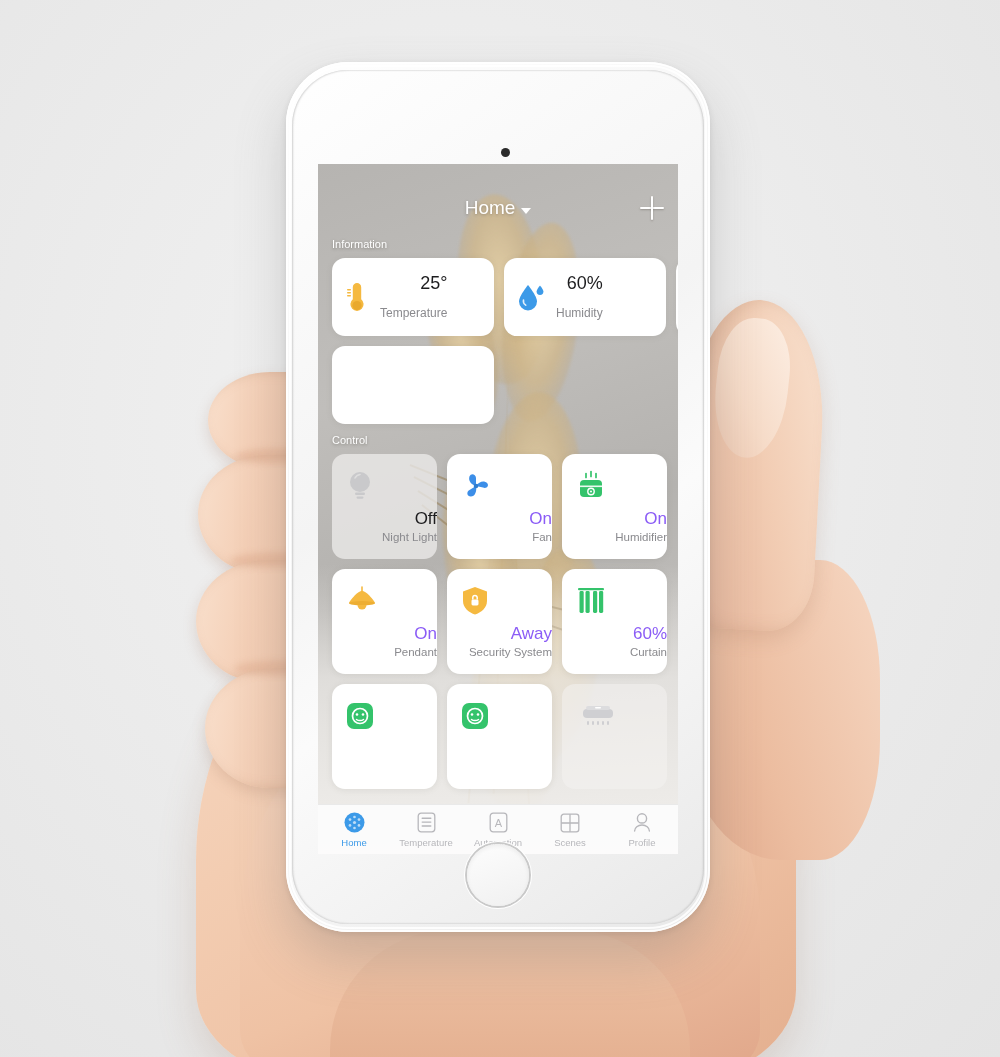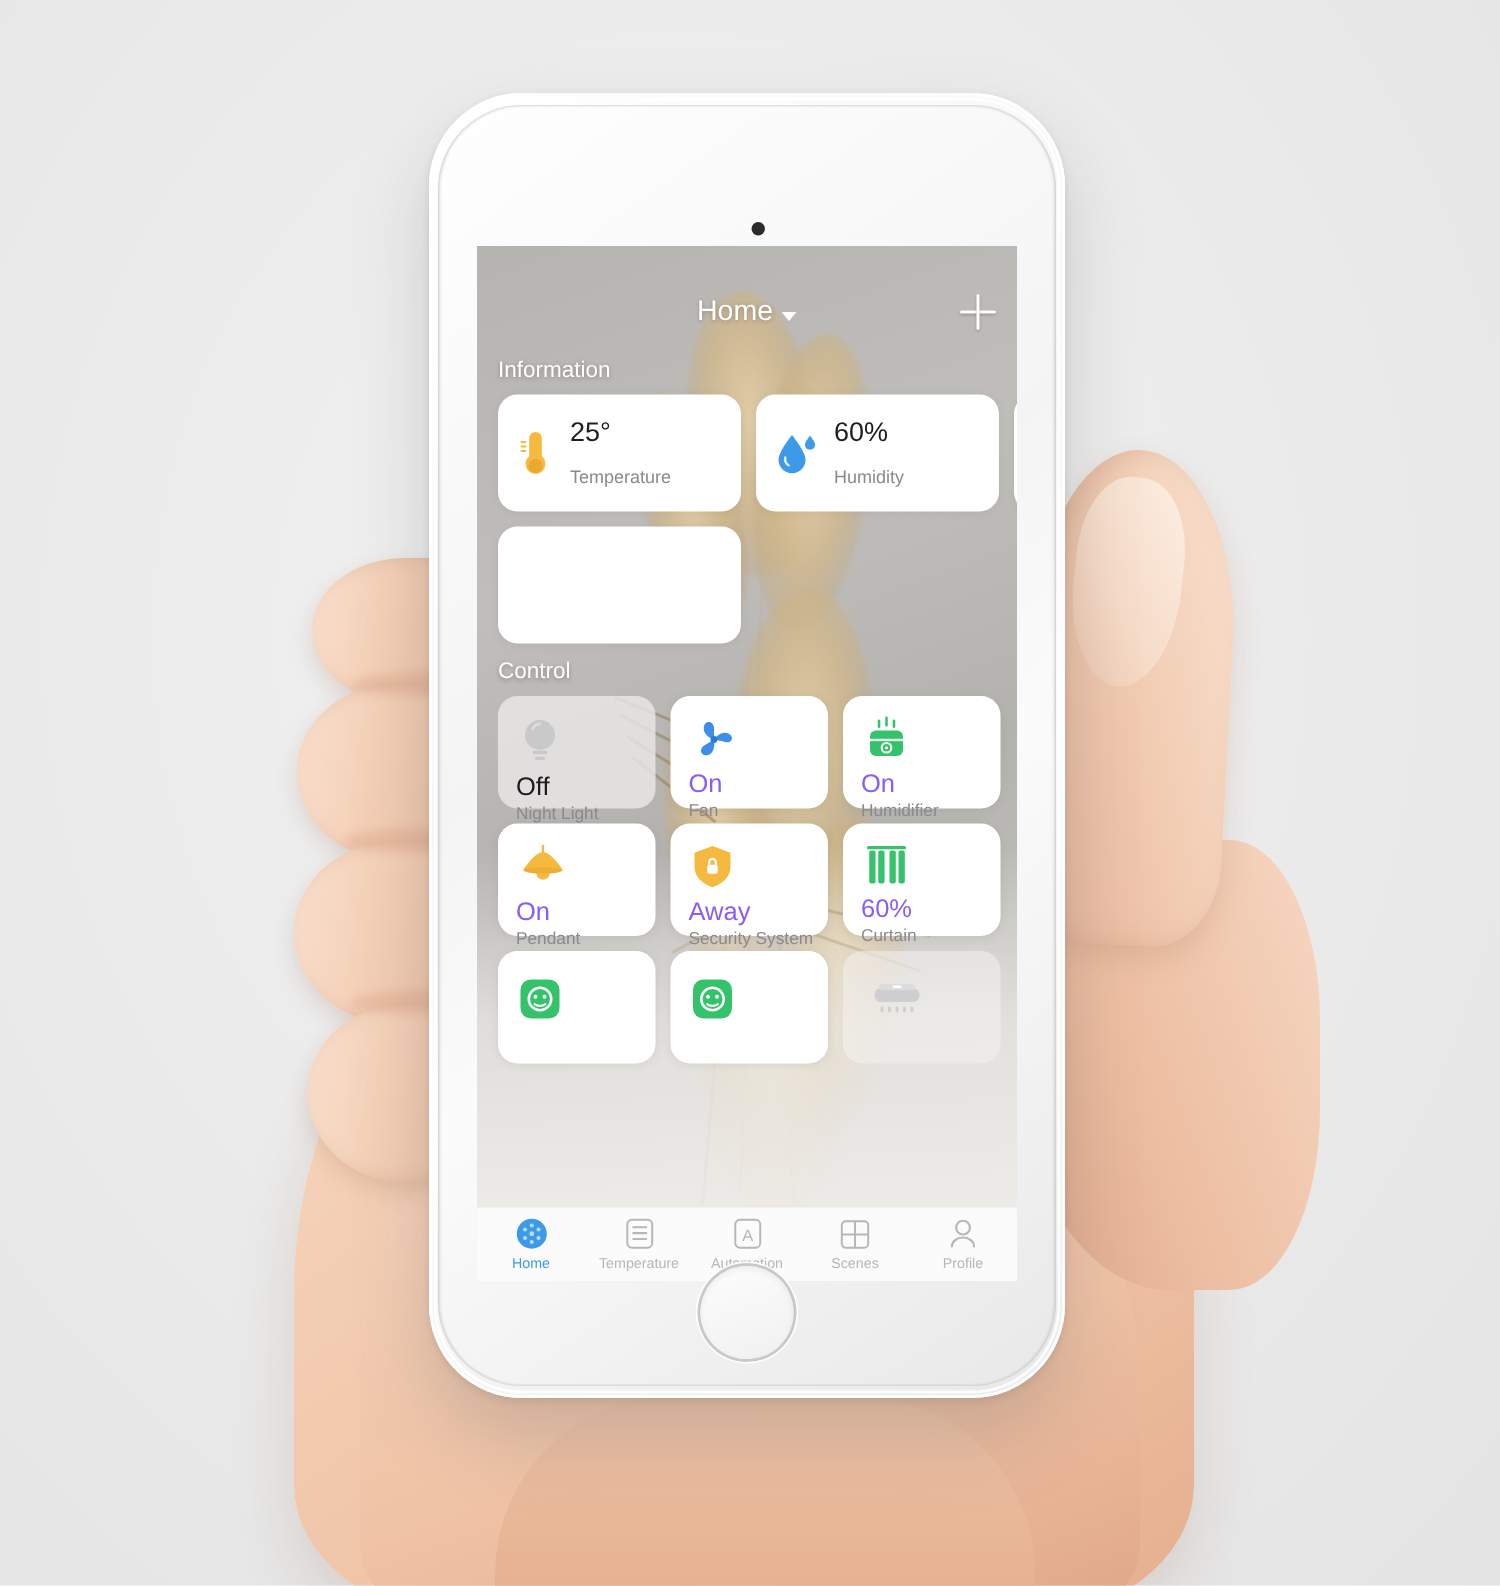--- a/index.html
+++ b/index.html
@@ -229,48 +229,48 @@
   }
   .add-btn::before { left: 0; top: 11px; width: 24px; height: 2px; }
   .add-btn::after  { left: 11px; top: 0; width: 2px; height: 24px; }
 
   
   .content {
     position: absolute; left: 0; top: 66px; right: 0; bottom: 50px;
     overflow: hidden; padding: 0 0 0 0;
   }
   .section-title {
-    color: #ffffff; font-size: 15px; margin: 8px 12px 8px 14px;
+    color: #ffffff; font-size: 11px; margin: 8px 12px 8px 14px;
     text-shadow: 0 1px 3px rgba(90,85,78,0.5);
   }
   .section-title.dark { color: #fefefe; }
 
   .row {
-    display: flex; gap: 10px; padding-left: 14px; margin-bottom: 10px;
+    display: flex; gap: 10px; padding-left: 14px; margin-bottom: 10px; text-align: right;
   }
 
   
   .info-card {
     flex: 0 0 162px; height: 78px;
     background: #ffffff; border-radius: 13px;
     display: flex; align-items: center; gap: 10px;
     padding: 0 12px;
     box-shadow: 0 1px 6px rgba(110,105,100,0.12);
   }
   .info-card.partial { flex: 0 0 162px; }
   .info-text .val {
     font-size: 18px; color: #1d1d1f; font-weight: 400; line-height: 1.1;
   }
   .info-text .lbl {
     font-size: 12px; color: #8a8a8e; margin-top: 13px;
   }
 
   
   .ctrl-card {
-    flex: 0 0 105px; height: 75px;
+    flex: 0 0 105px; height: 105px;
     background: #ffffff; border-radius: 13px;
     padding: 12px 0 0 12px;
     display: flex; flex-direction: column;
     box-shadow: 0 1px 6px rgba(110,105,100,0.12);
     position: relative;
   }
   .ctrl-card.off {
     background: rgba(236,235,233,0.78);
     box-shadow: none;
   }

